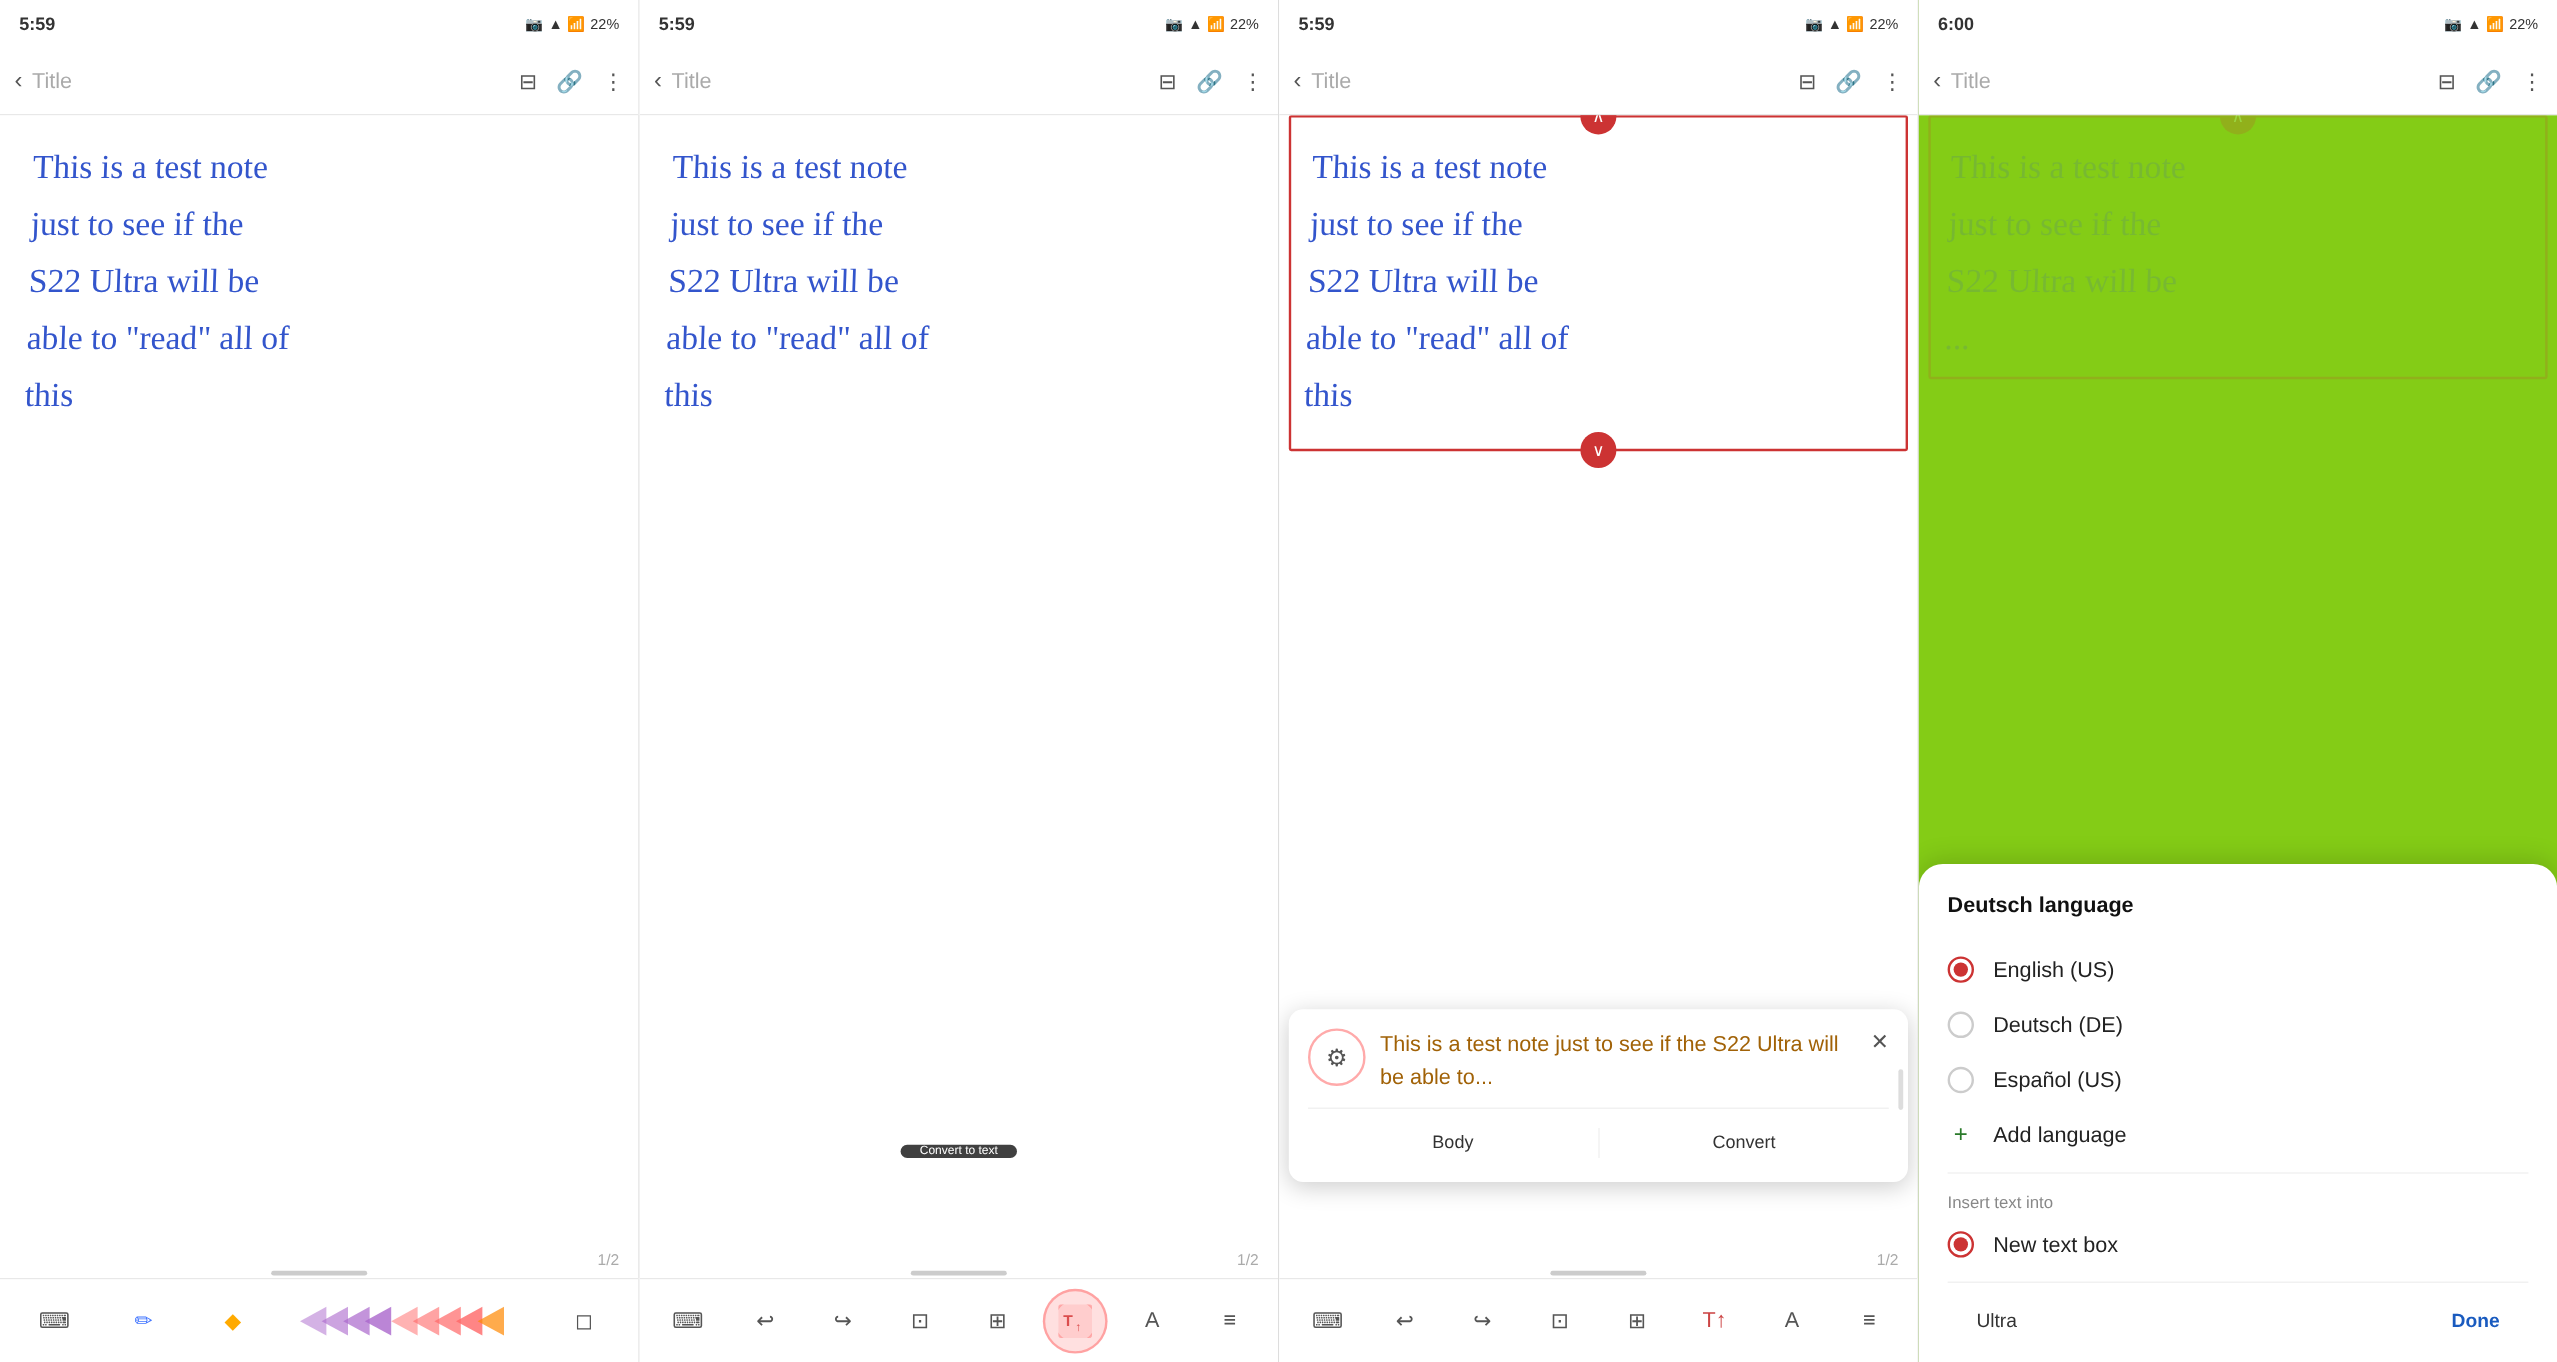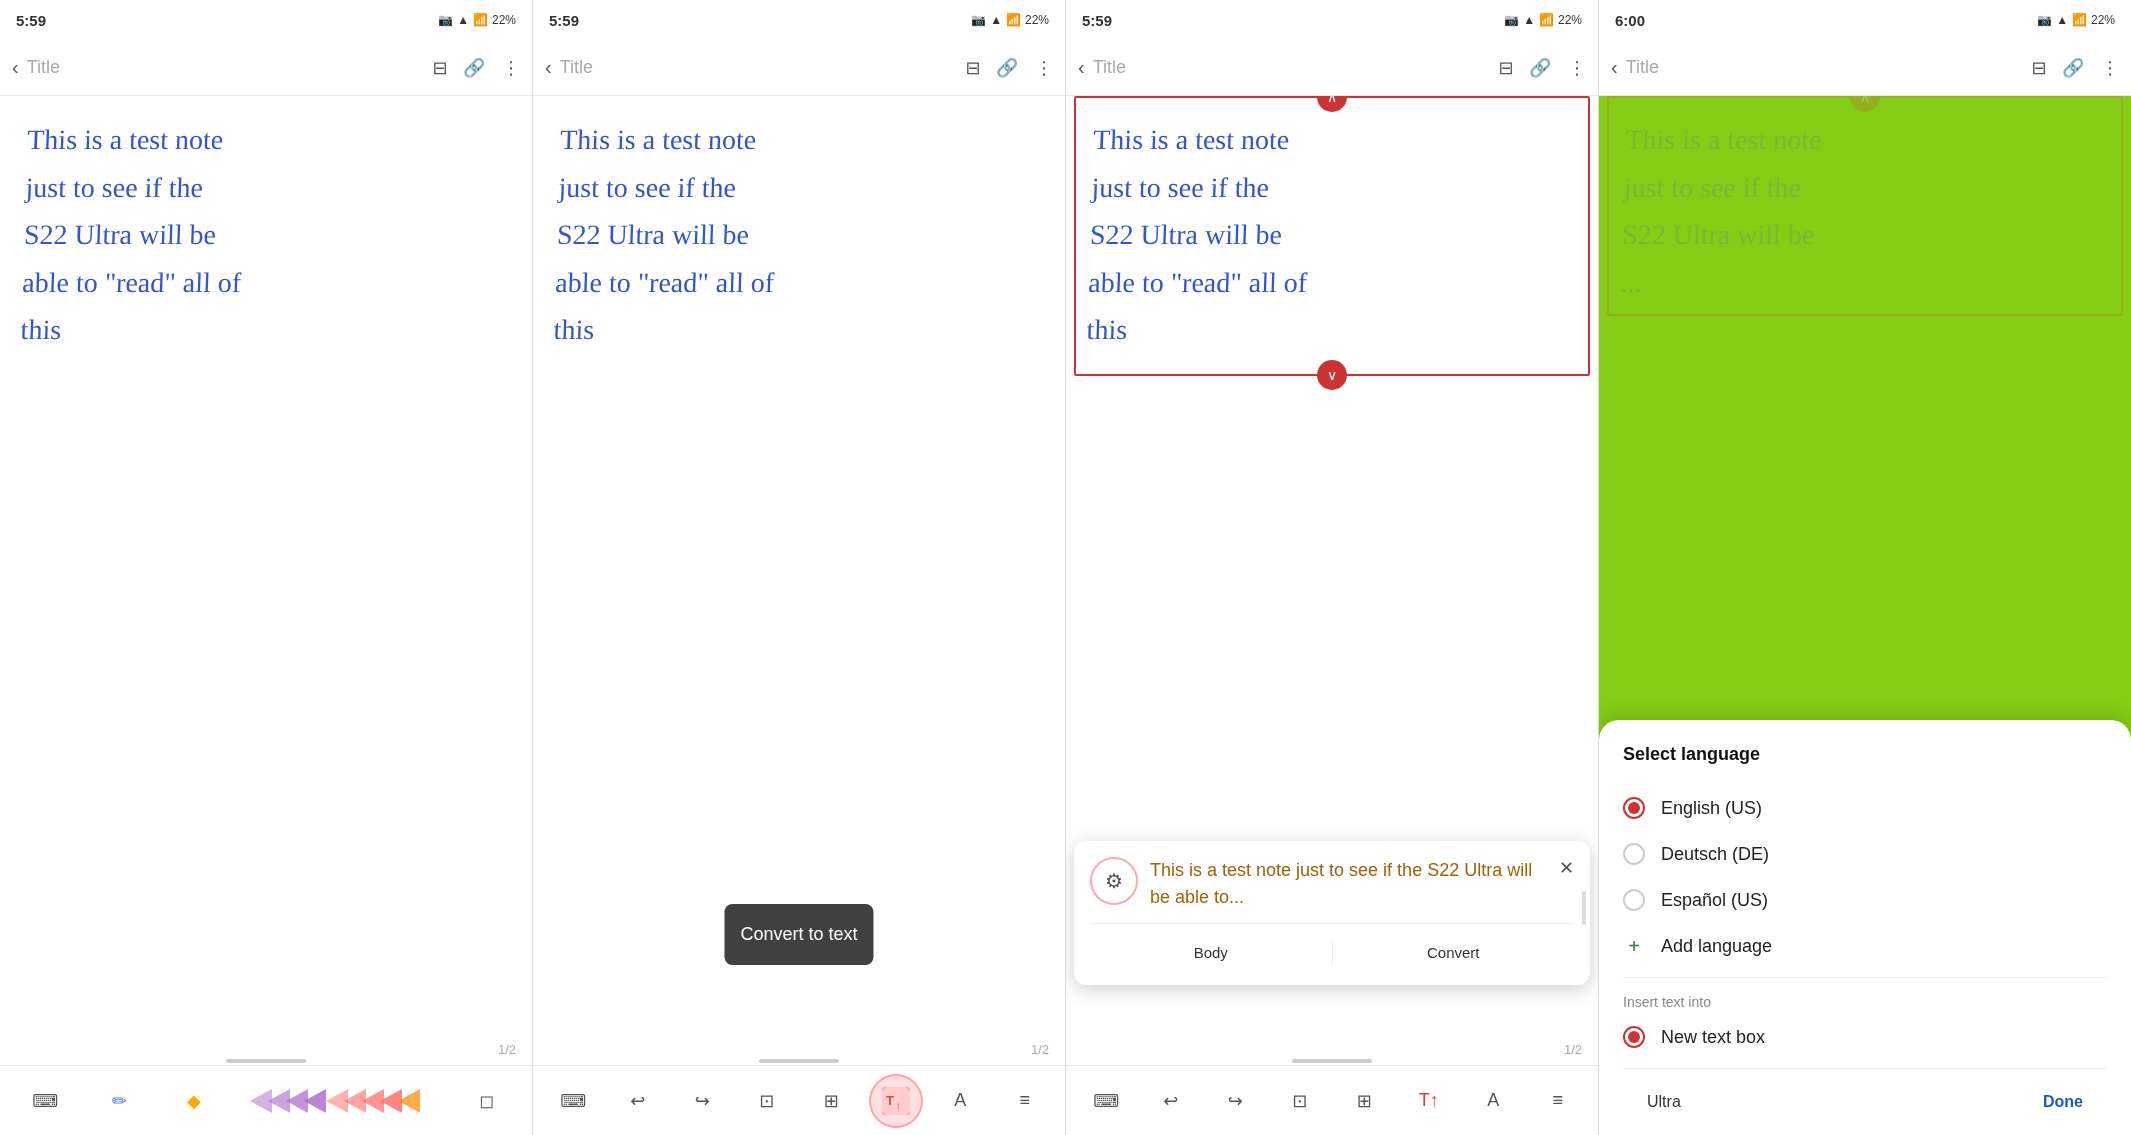--- a/index.html
+++ b/index.html
@@ -186,23 +186,23 @@
     }
 
     
     .tooltip-box {
       position: absolute;
       bottom: 140px;
       left: 50%;
       transform: translateX(-50%);
       background: rgba(0,0,0,0.75);
       color: #fff;
-      padding: 20px 16px;
+      padding: 0 16px;
       border-radius: 8px;
-      font-size: 18px;
+      font-size: 10px;
       white-space: nowrap;
       z-index: 20;
     }
     .highlighted-btn {
       position: relative;
     }
     .highlighted-btn::before {
       content: '';
       position: absolute;
       width: 50px;
@@ -519,21 +519,21 @@
 
     <div style="position:absolute; top:0; left:8px; right:8px; height:220px; border: 2px solid #cc3333; border-radius:2px; opacity:0.6;">
       <div style="position:absolute; top:-16px; left:50%; transform:translateX(-50%); width:30px; height:30px; background:#cc3333; border-radius:50%; display:flex; align-items:center; justify-content:center; color:#fff; font-size:14px;">∧</div>
     </div>
     <div class="handwriting" style="opacity:0.5;">
       This is a test note<br>just to see if the<br>S22 Ultra will be<br>...
     </div>
   </div>
 
   <div class="lang-dialog">
-    <div class="lang-title">Select language</div>
+    <div class="lang-title">Deutsch language</div>
 
     <div class="lang-option">
       <div class="radio-outer selected">
         <div class="radio-inner"></div>
       </div>
       <span class="lang-name">English (US)</span>
     </div>
 
 
     <div class="lang-option">

